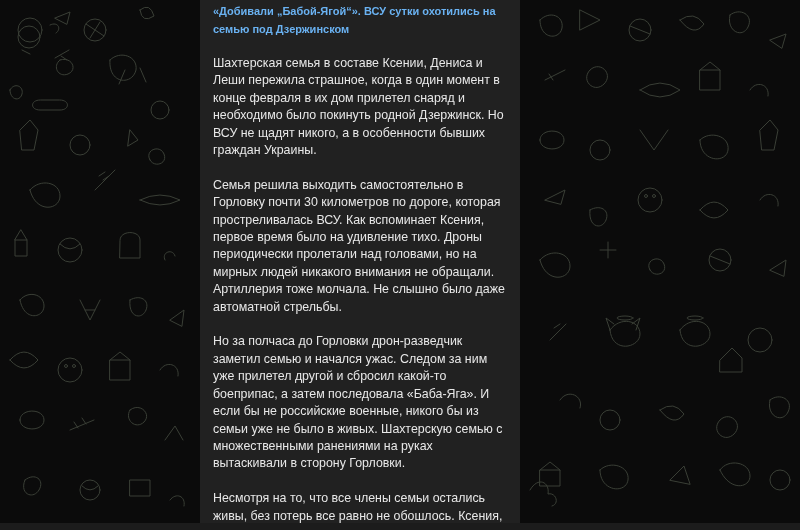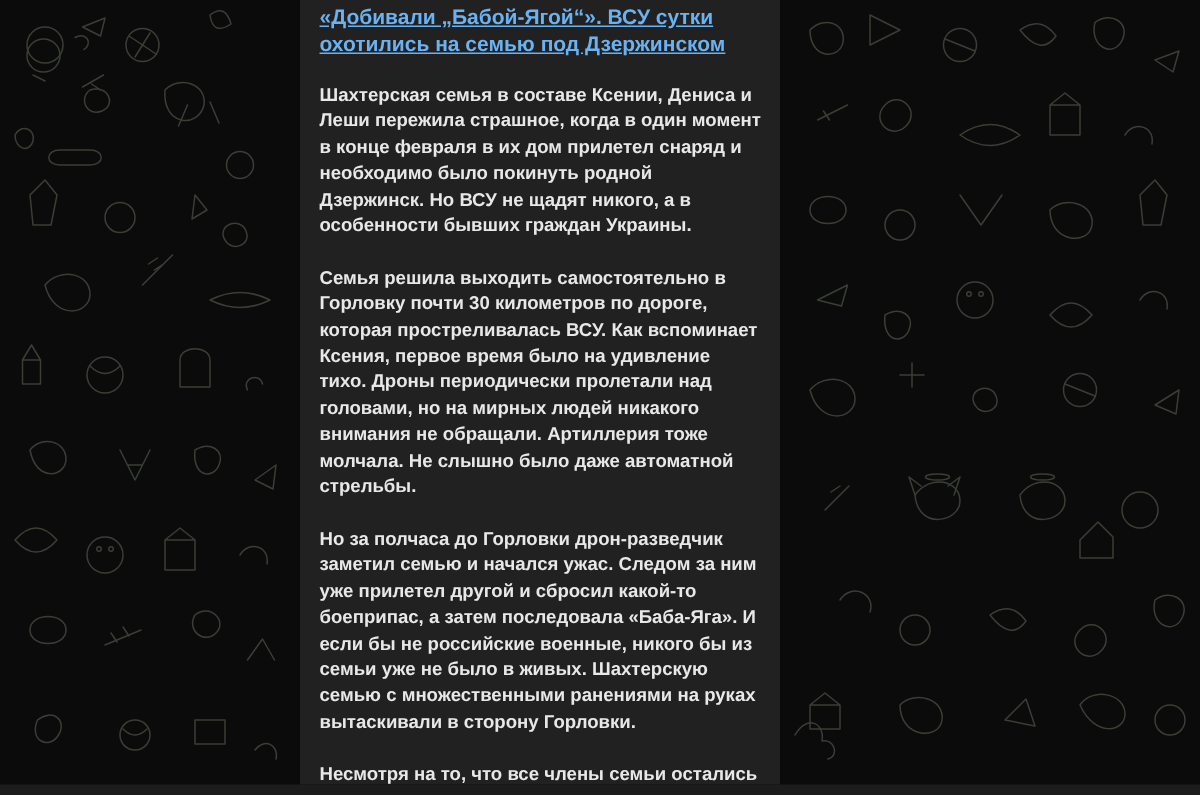--- a/index.html
+++ b/index.html
@@ -16,25 +16,24 @@
   .bubble {
     position: absolute; left: 200px; top: 0; width: 320px; height: 523px;
     background: #212121;
     box-sizing: border-box;
     padding: 3px 12px 0 13px;
     color: #e8e8e8;
     font-size: 12.4px;
     line-height: 17.4px;
   }
   .title {
-    color: #6ab2f2; font-weight: 600; font-size: 14px; line-height: 17.5px;
+    color: #6ab2f2; font-weight: 600; font-size: 11px; line-height: 17.5px;
     margin: 0 0 17px 0;
-    text-decoration: underline;
   }
-  .para { margin: 0 0 17.4px 0; font-weight: bold; }
+  .para { margin: 0 0 17.4px 0; }
   .bottom-bar {
     position: absolute; left: 0; right: 0; bottom: 0; height: 7px;
     background: #1c1c1c;
   }
 </style>
 </head>
 <body>
 
 <div class="wallpaper">
   <svg width="800" height="530" viewBox="0 0 800 530">

